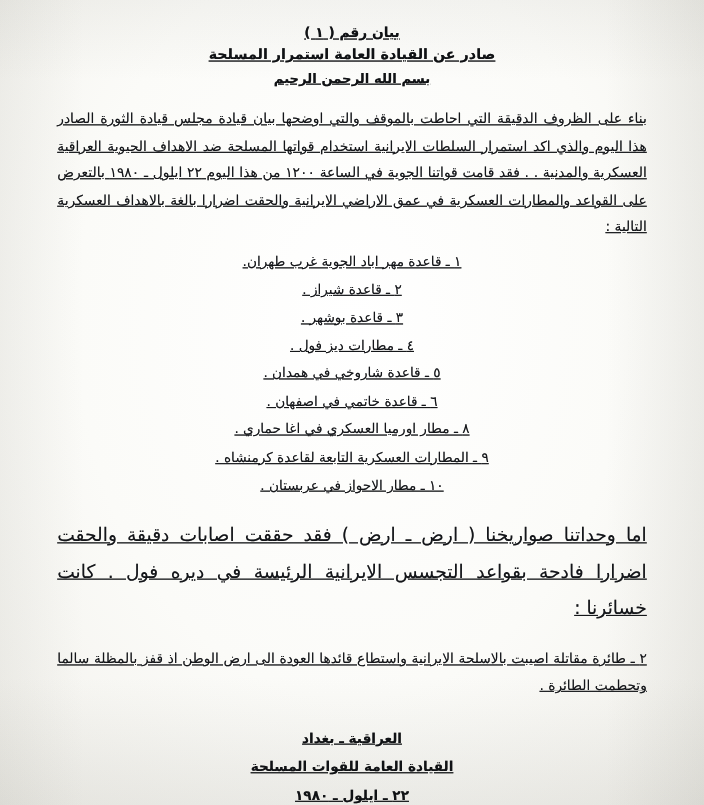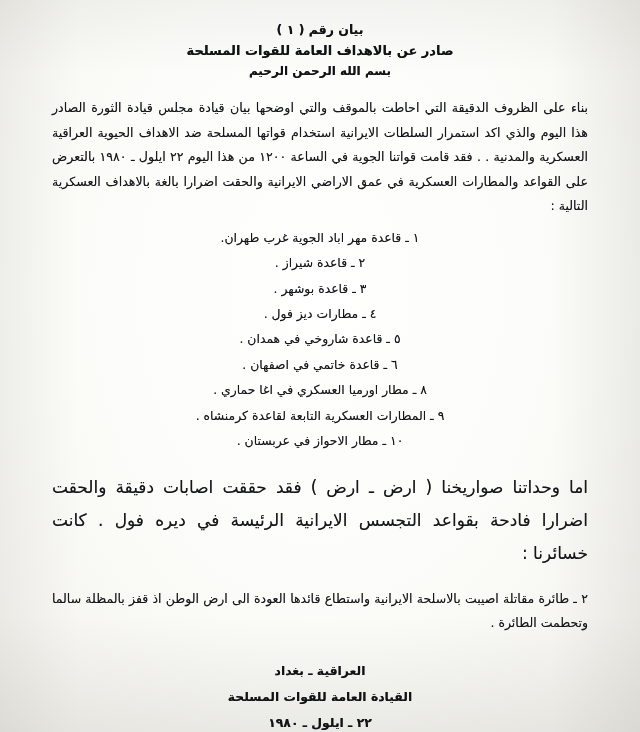--- a/index.html
+++ b/index.html
@@ -15,20 +15,21 @@
   }
   .page {
     position: relative;
     width: 640px;
     height: 732px;
     background:
       radial-gradient(ellipse at 50% 40%, #ffffff 0%, #fbfbf8 55%, #f2f1ec 100%);
     box-sizing: border-box;
     padding: 18px 46px 22px 46px;
     color: #15171a;
+    text-decoration: underline;
   }
   
   .page::after {
     content: "";
     position: absolute;
     inset: 0;
     pointer-events: none;
     background:
       linear-gradient(to left, rgba(120,120,110,0.10), rgba(255,255,255,0) 14%),
       linear-gradient(to right, rgba(120,120,110,0.08), rgba(255,255,255,0) 12%),
@@ -115,21 +116,21 @@
   .footer .f-line { display: block; }
 </style>
 </head>
 <body>
 
 <div class="page">
   <div class="doc">
 
     <div class="header">
       <div class="line l1">بيان رقم ( ١ )</div>
-      <div class="line l2">صادر عن بالاهداف العامة للقوات المسلحة</div>
+      <div class="line l2">صادر عن القيادة العامة استمرار المسلحة</div>
       <div class="line l3">بسم الله الرحمن الرحيم</div>
     </div>
 
     <div class="body-block">
       <p>بناء على الظروف الدقيقة التي احاطت بالموقف والتي اوضحها بيان قيادة مجلس قيادة الثورة الصادر هذا اليوم والذي اكد استمرار السلطات الايرانية استخدام قواتها المسلحة ضد الاهداف الحيوية العراقية العسكرية والمدنية . . فقد قامت قواتنا الجوية في الساعة ١٢٠٠ من هذا اليوم ٢٢ ايلول ـ ١٩٨٠ بالتعرض على القواعد والمطارات العسكرية في عمق الاراضي الايرانية والحقت اضرارا بالغة بالاهداف العسكرية التالية :</p>
     </div>
 
     <ul class="list">
       <li>١ ـ قاعدة مهر اباد الجوية غرب طهران.</li>
       <li>٢ ـ قاعدة شيراز .</li>

